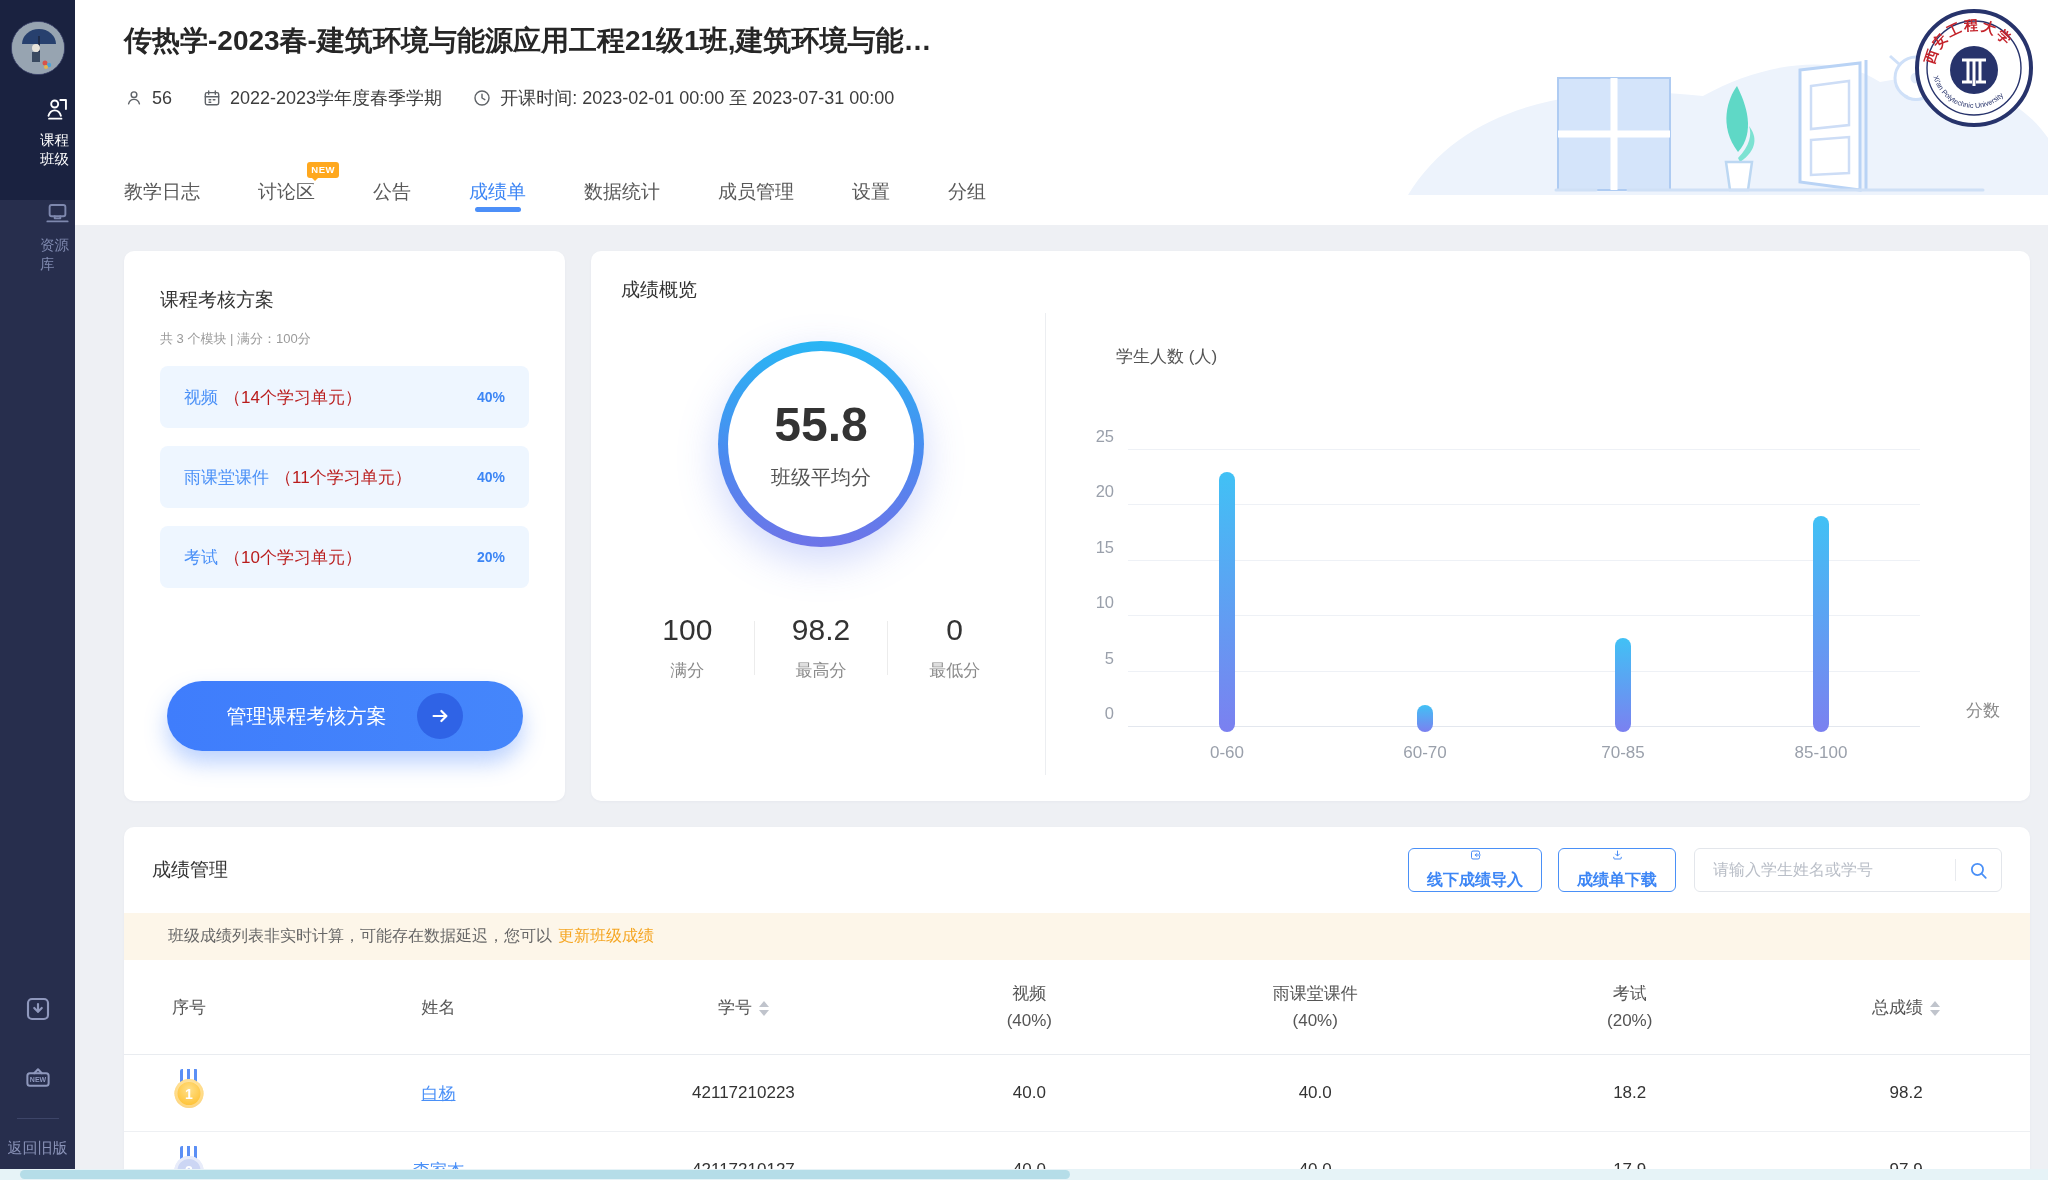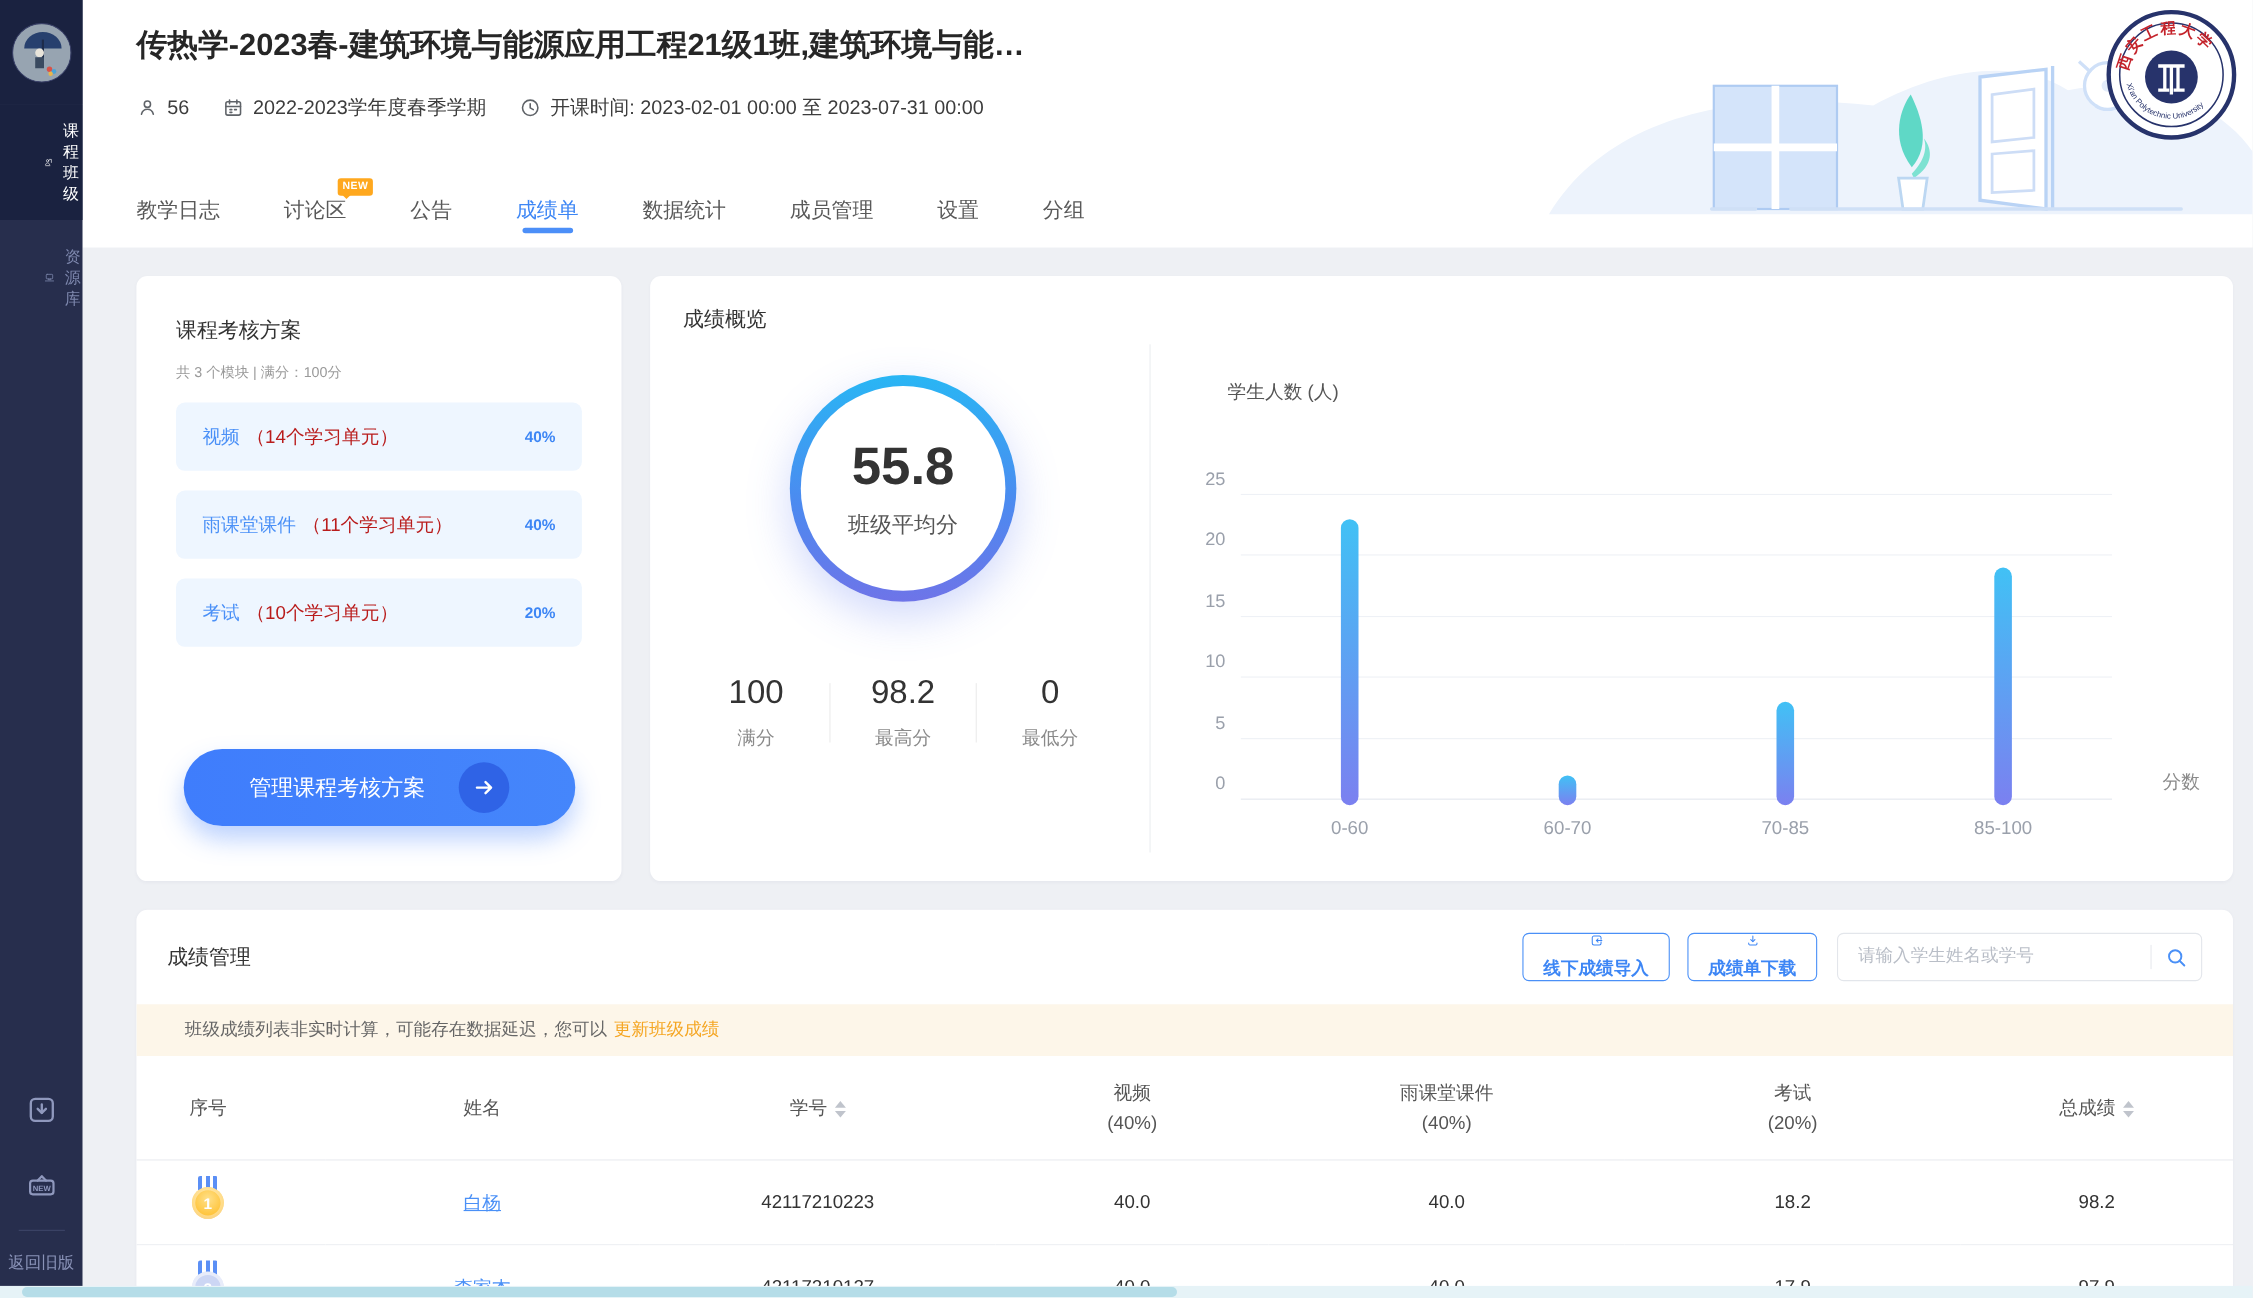--- a/index.html
+++ b/index.html
@@ -2,21 +2,21 @@
 <html><head>
 <meta charset="utf-8">
 <style>
   html,body{margin:0;padding:0;}
   body{width:2048px;height:1180px;overflow:hidden;background:#eef0f4;
        font-family:"Liberation Sans","DejaVu Sans",sans-serif;color:#333;position:relative;}
   
   .sidebar{position:absolute;left:0;top:0;width:75px;height:1180px;background:#272e4d;z-index:30;}
   .sb-top{height:95px;background:#1a2240;display:flex;align-items:center;justify-content:center;}
   .avatar{width:52px;height:52px;border-radius:50%;overflow:hidden;background:#8d9aa8;border:1px solid #3a4168;}
-  .nav-item{height:105px;display:flex;flex-direction:row;align-items:center;justify-content:center;gap:9px;cursor:pointer;padding-left:40px;}
+  .nav-item{height:105px;display:flex;flex-direction:column;align-items:center;gap:9px;cursor:pointer;padding-left:40px;}
   .nav-item .lbl{font-size:14.5px;}
   .nav-item.active{background:#1a2240;color:#ffffff;}
   .nav-item.inactive{color:#7e88ae;}
   .sb-bottom{position:absolute;bottom:22px;left:0;right:0;display:flex;flex-direction:column;align-items:center;color:#8f98bd;}
   .sb-ic{width:30px;height:30px;}
   .sb-div{width:42px;height:1px;background:#3d4568;margin:26px 0 20px 0;}
   .back-old{font-size:15px;color:#8a93b8;cursor:pointer;}
   .gap34{height:38px;}
   
   .main{margin-left:75px;position:relative;}
@@ -84,21 +84,21 @@
   .xlabel{position:absolute;top:calc(100% + 16px);transform:translateX(-50%);font-size:17px;color:#9aa0ab;white-space:nowrap;}
   .chart-xname{position:absolute;right:30px;top:calc(147px + 277px - 28px);font-size:17px;color:#8a8a8a;}
   
   .grades{margin-top:26px;padding-bottom:0;overflow:hidden;}
   .g-head{display:flex;align-items:center;padding:21px 28px;}
   .g-title{font-size:19px;color:#333;margin-right:auto;}
   .btn-outline{display:flex;align-items:center;gap:9px;border:1px solid #4a90f7;color:#3d86f5;font-weight:bold;
                font-size:16px;padding:0 18px;height:44px;border-radius:6px;background:#fff;margin-left:16px;
                cursor:pointer;font-family:inherit;box-sizing:border-box;flex-direction:column;}
   .btn-outline svg{width:19px;height:19px;stroke:#3d86f5;fill:none;stroke-width:1.9;stroke-linecap:round;stroke-linejoin:round;}
-  .search{margin-left:18px;width:332px;height:44px;box-sizing:border-box;border:1px solid #e3e6eb;border-radius:6px;
+  .search{margin-left:18px;width:308px;height:44px;box-sizing:border-box;border:1px solid #e3e6eb;border-radius:6px;
           display:flex;align-items:center;padding:0 12px 0 16px;background:#fff;}
   .search input{border:none;outline:none;flex:1;font-size:16px;color:#333;font-family:inherit;min-width:0;background:transparent;}
   .search input::placeholder{color:#b9bec7;}
   .search .sep{width:1px;height:22px;background:#e8eaee;margin:0 12px 0 8px;}
   .search svg{width:21px;height:21px;stroke:#4a90f7;fill:none;stroke-width:2;stroke-linecap:round;}
   .notice{background:#fdf6e9;padding:13px 44px;font-size:16px;color:#666;}
   .notice .lnk{color:#f5a623;margin-left:6px;cursor:pointer;}
   table{width:100%;border-collapse:collapse;}
   thead th{font-weight:normal;font-size:17px;color:#555;padding:20px 10px;line-height:27px;
            border-bottom:1px solid #e9ecf0;text-align:center;}

